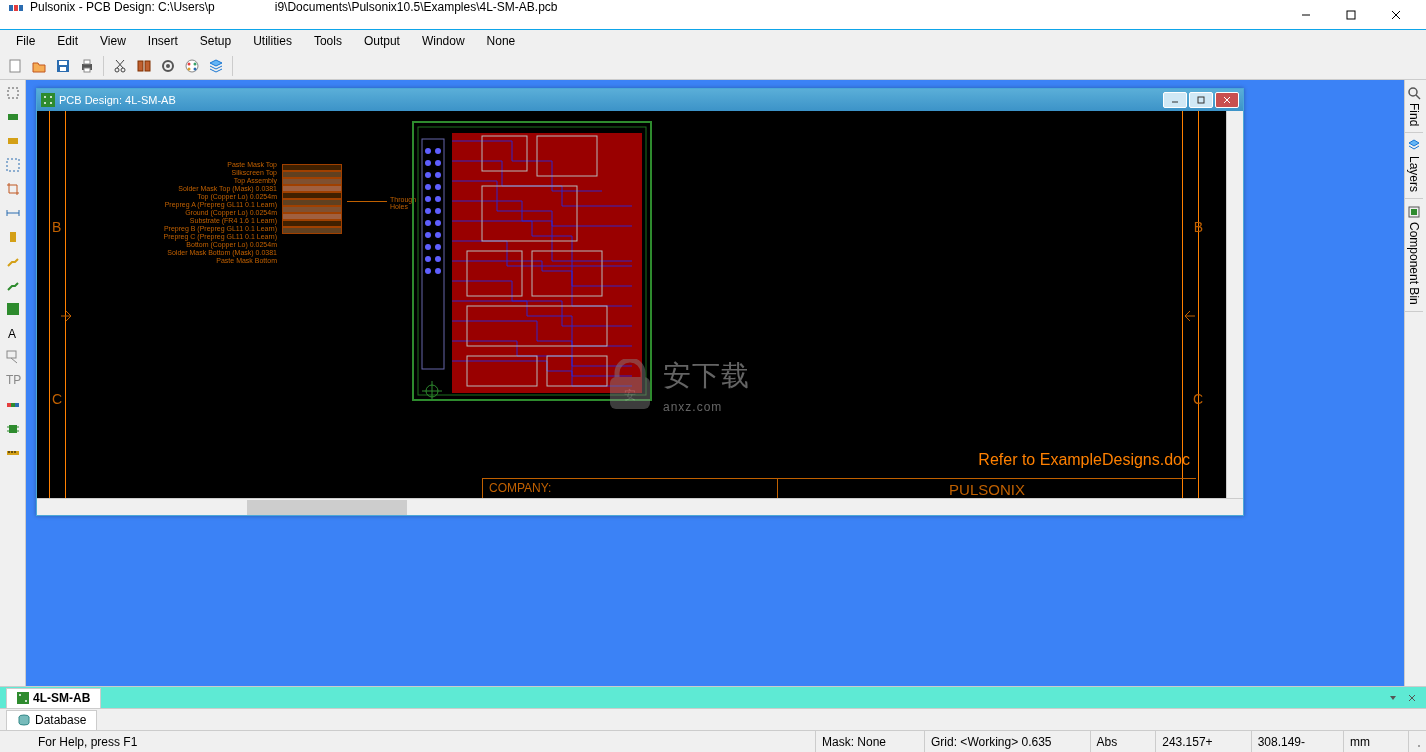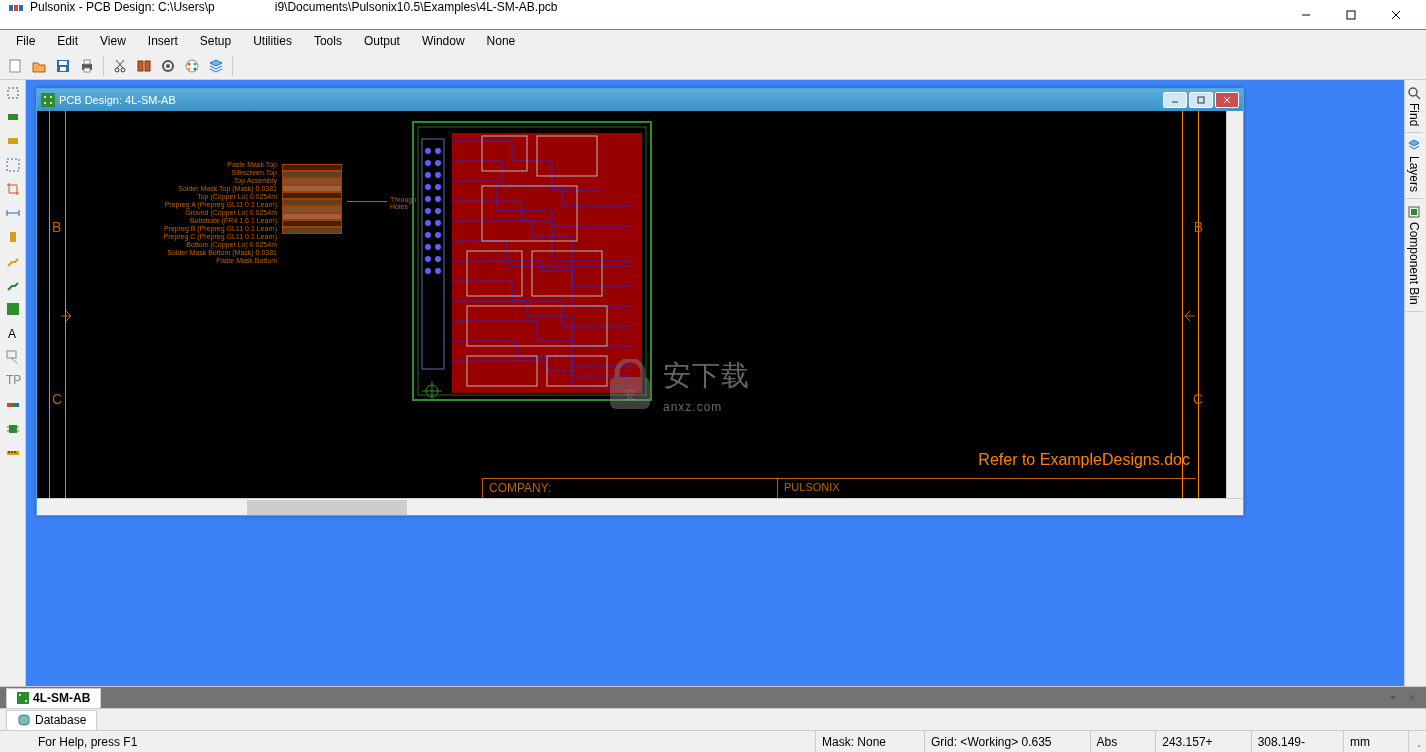--- a/index.html
+++ b/index.html
@@ -50,36 +50,36 @@
 .pcb-main { position: absolute; left: 375px; top: 10px; width: 240px; height: 280px; }
 .pcb-main .inner { position: absolute; inset: 0; border: 2px solid #2e8b2e; }
 .pcb-legend { position: absolute; left: 105px; top: 50px; width: 250px; height: 90px; }
 .pcb-legend .line { color: #c06000; font-size: 7px; line-height: 8px; text-align: right; }
 .pcb-legend .stack { position: absolute; left: 140px; top: 3px; width: 60px; height: 80px; }
 .pcb-legend .stack-row { height: 7px; border: 1px solid #a04000; margin-bottom: 0; }
 .txt-refer { position: absolute; right: 36px; top: 340px; color: #ff8000; font-size: 16px; font-family: Arial; }
 .titleblock { position: absolute; left: 445px; bottom: 0; right: 30px; height: 20px; border-top: 1px solid #c06000; display: flex; }
 .titleblock .cell { border-left: 1px solid #c06000; padding: 2px 6px; color: #c06000; font-size: 12px; }
 .titleblock .company { width: 295px; }
-.titleblock .pulsonix { flex: 1; color: #c06000; font-size: 11px; text-align: left; padding-top: 2px; }
+.titleblock .pulsonix { flex: 1; color: #c06000; font-size: 15px; text-align: center; padding-top: 2px; }
 .row-label { position: absolute; color: #c06000; font-size: 14px; font-family: Arial; }
 .cross-mark { position: absolute; width: 14px; height: 14px; }
 
 
 .watermark { position: absolute; left: 565px; top: 240px; width: 260px; height: 70px; display: flex; align-items: center; gap: 6px; opacity: 0.45; pointer-events: none; }
 .watermark .wm-txt { color: #ddd; font-size: 18px; letter-spacing: 1px; }
 .watermark .wm-txt .big { font-size: 28px; }
 
 
 .right-dock { position: absolute; right: 0; top: 0; width: 22px; height: 100%; background: #f0f0f0; border-left: 1px solid #ccc; z-index: 5; }
 .right-dock .dock-tab { writing-mode: vertical-rl; padding: 6px 2px; font-size: 11px; cursor: pointer; border-bottom: 1px solid #ccc; display: flex; align-items: center; gap: 3px; }
 .right-dock .dock-icon { width: 14px; height: 14px; }
 
 
-.doc-tabs { height: 22px; background: #737373; border-top: 1px solid #ccc; display: flex; align-items: center; padding: 0 6px; }
+.doc-tabs { height: 22px; background: #5eead4; border-top: 1px solid #ccc; display: flex; align-items: center; padding: 0 6px; }
 .doc-tab { height: 20px; padding: 2px 10px; background: #fff; border: 1px solid #ccc; border-bottom: none; display: flex; align-items: center; gap: 4px; cursor: pointer; }
 .doc-tab .ticon { width: 12px; height: 12px; }
 .doc-tabs .spacer { flex: 1; }
 .doc-tabs .tab-ctrl { width: 16px; height: 16px; display: flex; align-items: center; justify-content: center; cursor: pointer; margin-left: 3px; }
 
 .db-tab-row { height: 22px; background: #f0f0f0; border-top: 1px solid #ccc; display: flex; align-items: center; padding: 0 6px; }
 .db-tab { height: 20px; padding: 2px 10px; background: #fff; border: 1px solid #ccc; border-bottom: none; display: flex; align-items: center; gap: 4px; cursor: pointer; }
 
 
 .statusbar { height: 22px; background: #f0f0f0; border-top: 1px solid #ccc; display: flex; align-items: center; font-size: 11px; }

